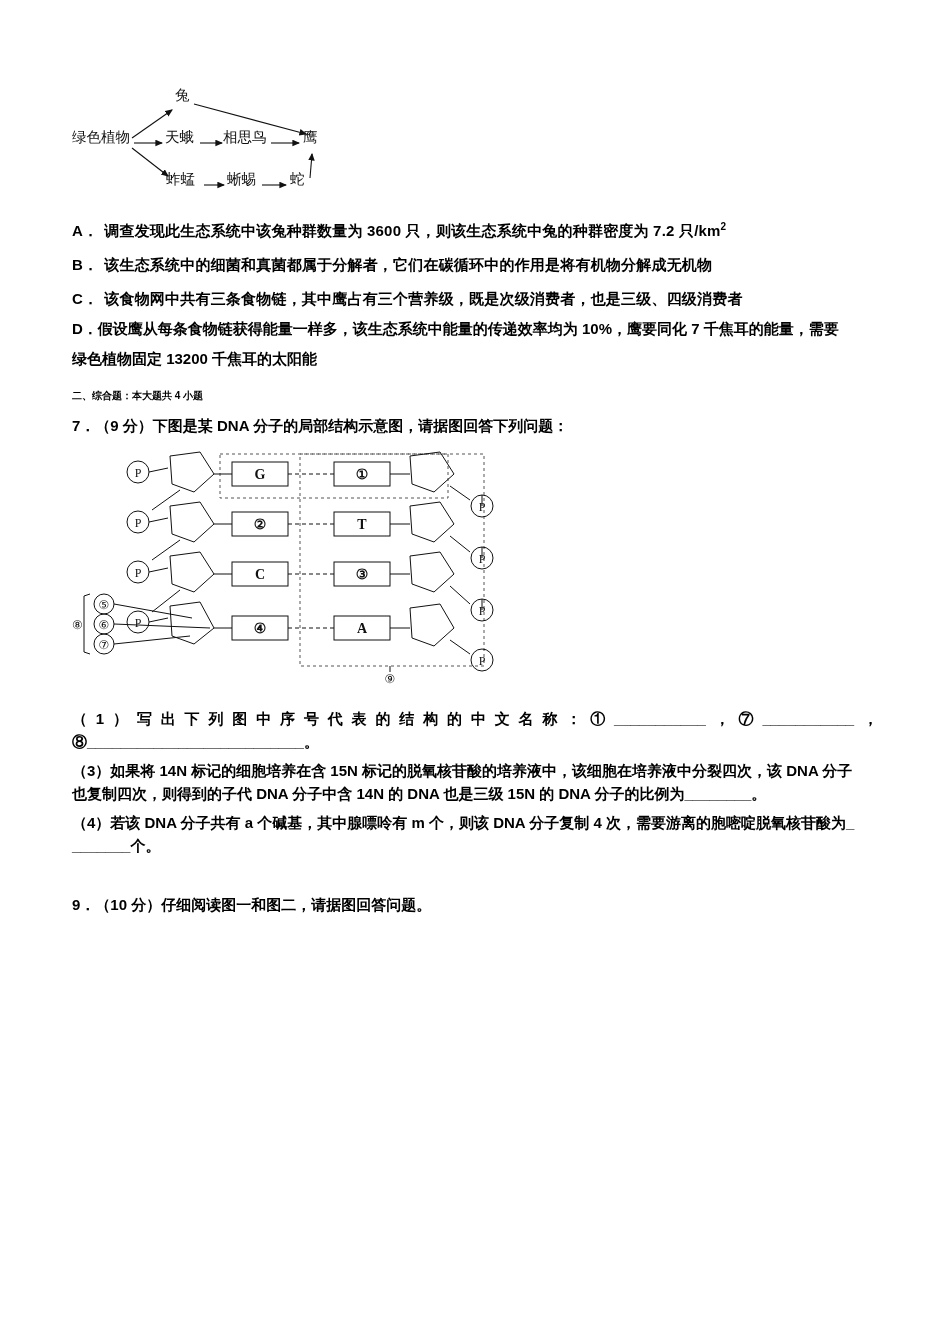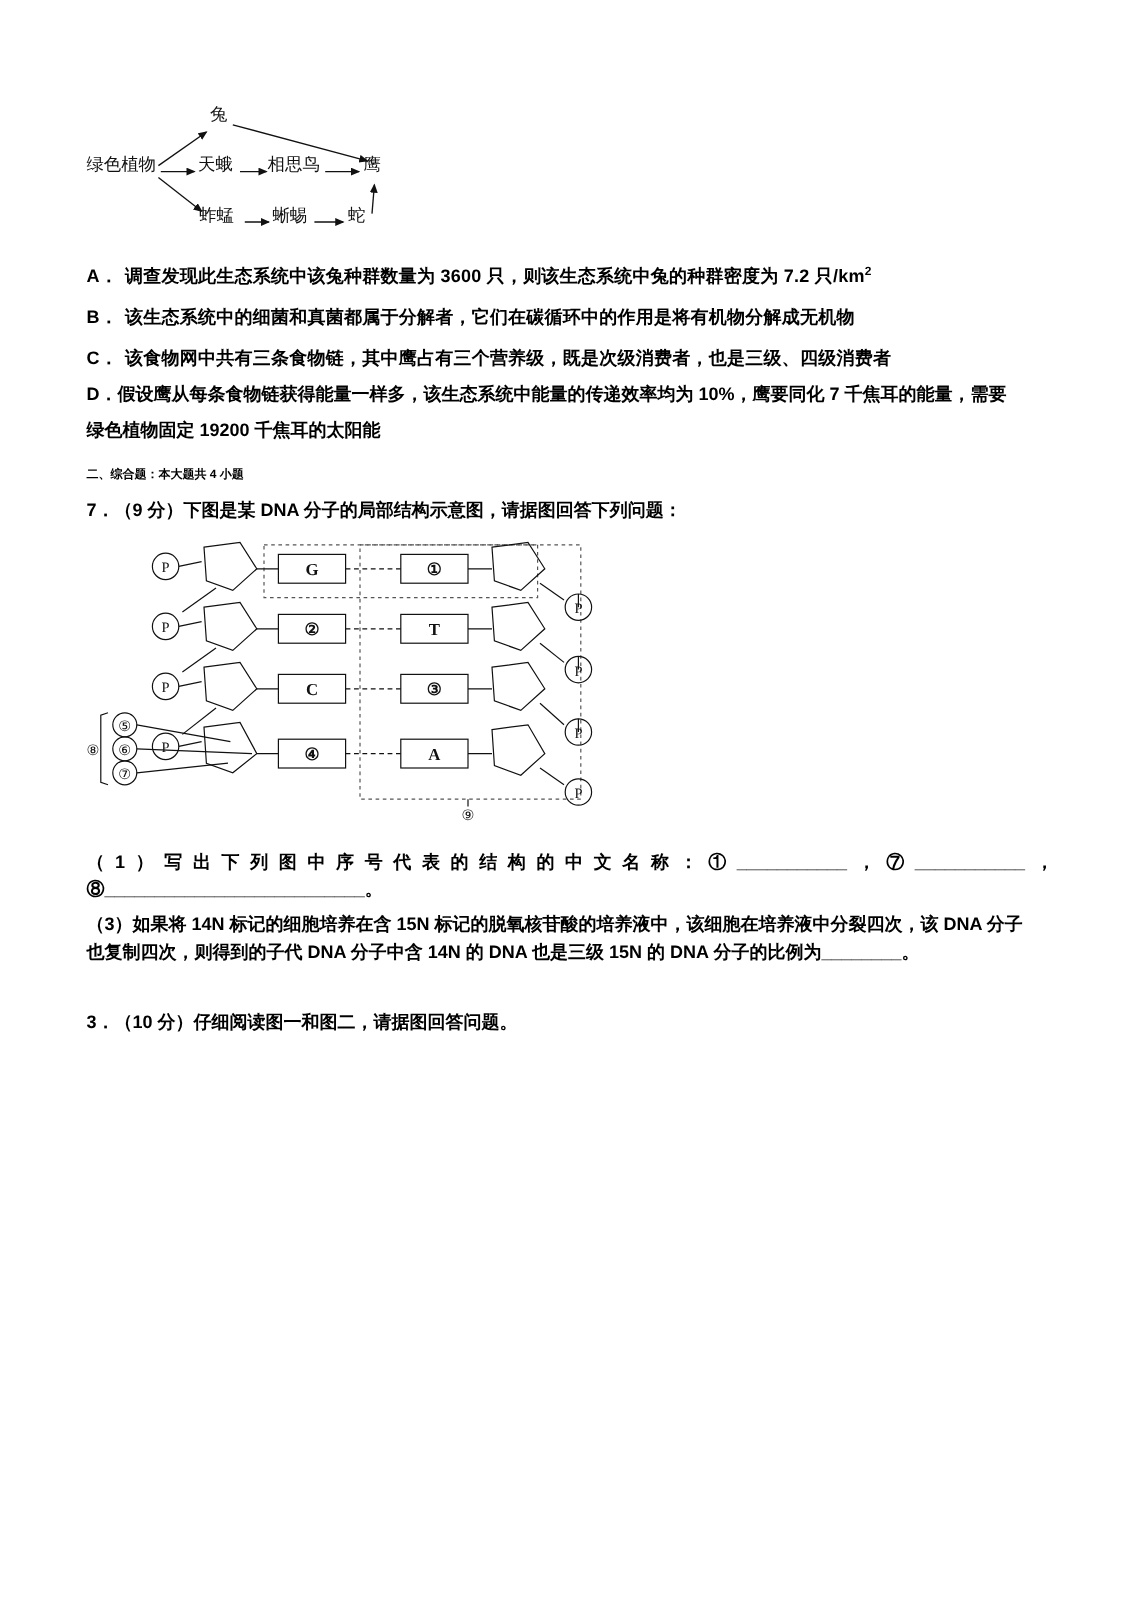--- a/index.html
+++ b/index.html
@@ -148,21 +148,21 @@
   </div>
 
   <div class="opt">
     <span class="lbl">C．</span><span>该食物网中共有三条食物链，其中鹰占有三个营养级，既是次级消费者，也是三级、四级消费者</span>
   </div>
 
   <div class="opt-d-cont">
     <div>
       <span class="lbl">D．</span><span>假设鹰从每条食物链获得能量一样多，该生态系统中能量的传递效率均为 10%，鹰要同化 7 千焦耳的能量，需要</span>
     </div>
-    <div>绿色植物固定 19200 千焦耳的太阳能</div>
+    <div>绿色植物固定 13200 千焦耳的太阳能</div>
   </div>
 
   <div class="sect-head">二、综合题：本大题共 4 小题</div>
 
   <div class="q-line">7．（9 分）下图是某 DNA 分子的局部结构示意图，请据图回答下列问题：</div>
 
   <div class="dna-wrap">
     <svg class="dna-svg" width="806" height="255" viewBox="0 0 806 255">
       <g fill="none" stroke="#111" stroke-width="1">
 
@@ -267,16 +267,20 @@
   <div class="sub">
     <span>（1）写出下列图中序号代表的结构的中文名称：①</span><span>___________</span><span>，⑦</span><span>___________</span><span>，⑧</span><span>__________________________</span><span>。</span>
   </div>
 
 
   <div class="sub">
     <div>（3）如果将 14N 标记的细胞培养在含 15N 标记的脱氧核苷酸的培养液中，该细胞在培养液中分裂四次，该 DNA 分子</div>
     <div>也复制四次，则得到的子代 DNA 分子中含 14N 的 DNA 也是三级 15N 的 DNA 分子的比例为________。</div>
   </div>
 
-
-  <div class="q8">3．（10 分）仔细阅读图一和图二，请据图回答问题。</div>
+  <div class="sub">
+    <div>（4）若该 DNA 分子共有 a 个碱基，其中腺嘌呤有 m 个，则该 DNA 分子复制 4 次，需要游离的胞嘧啶脱氧核苷酸为_</div>
+    <div>_______个。</div>
+  </div>
+
+  <div class="q8">9．（10 分）仔细阅读图一和图二，请据图回答问题。</div>
 
 </div>
 
 </body></html>

